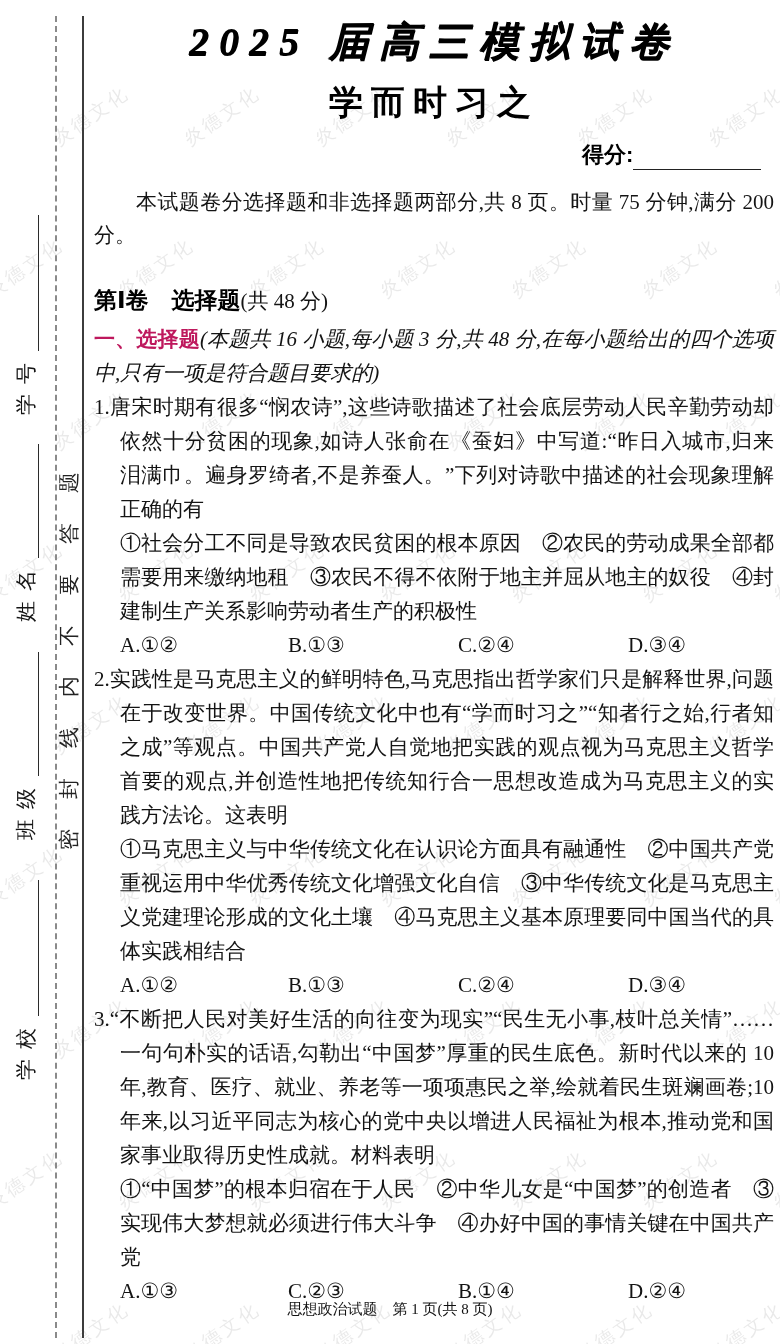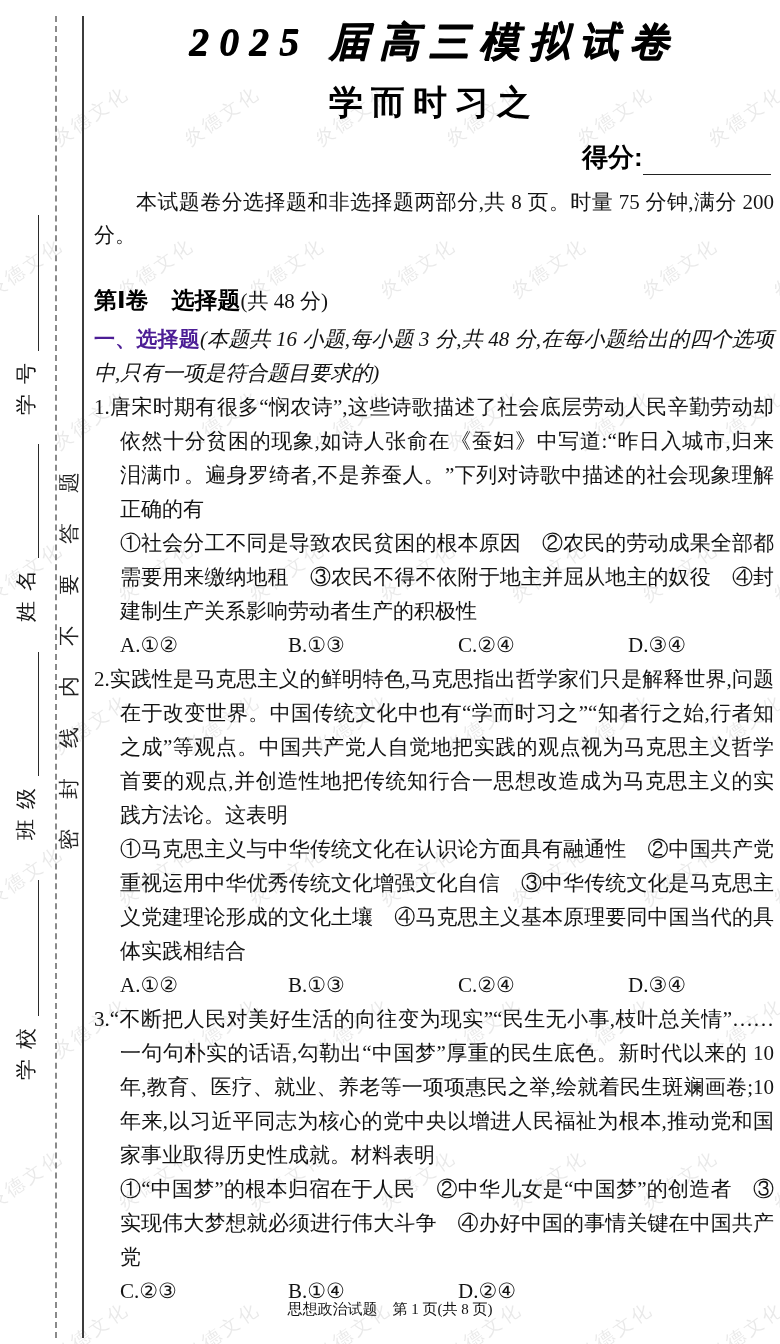--- a/index.html
+++ b/index.html
@@ -36,28 +36,28 @@
     position:absolute;top:14px;left:0;width:100%;text-align:center;
     font-size:40px;font-weight:bold;font-style:italic;letter-spacing:10px;color:#000;
     text-shadow:0.6px 0.6px 0 #000;
   }
   .subject{
     position:absolute;top:80px;left:0;width:100%;text-align:center;
     font-family:"Liberation Sans","DejaVu Sans",sans-serif;
     font-size:34px;font-weight:bold;letter-spacing:8px;color:#000;
   }
   .score-row{position:absolute;top:140px;left:488px;display:flex;align-items:flex-end;}
-  .score-label{font-family:"Liberation Sans","DejaVu Sans",sans-serif;font-weight:bold;font-size:26px;color:#000;}
+  .score-label{font-family:"Liberation Sans","DejaVu Sans",sans-serif;font-weight:bold;font-size:22px;color:#000;}
   .score-line{display:inline-block;width:128px;border-bottom:1.6px solid #222;height:24px;}
   .intro{position:absolute;top:186px;left:0;width:680px;font-size:21px;line-height:33px;text-indent:2em;text-align:justify;}
   .section-heading{position:absolute;top:285px;left:0;width:100%;text-align:left;font-size:23px;}
   .section-heading .sh-main{font-family:"Liberation Sans","DejaVu Sans",sans-serif;font-weight:bold;color:#000;}
   .section-heading .sh-paren{font-size:21px;}
   .directive{position:absolute;top:322px;left:0;width:680px;font-size:21px;line-height:34px;text-align:justify;}
-  .directive .dir-bold{font-family:Liberation Sans, sans-serif;font-weight:bold;color:#4c1d95;}
+  .directive .dir-bold{font-family:Liberation Sans, sans-serif;font-weight:bold;color:#be185d;}
   .directive .dir-rest{font-style:italic;}
   .questions{position:absolute;top:390px;left:0;width:680px;font-size:21px;line-height:34px;}
   .qbody{padding-left:26px;}
   .stem{text-indent:-26px;text-align:justify;}
   .items{text-align:justify;}
   .options{display:grid;grid-template-columns:168px 170px 170px 1fr;}
   .footer{position:absolute;top:1300px;left:0;width:780px;text-align:center;font-size:15px;z-index:2;color:#111;}
 </style>
 </head>
 <body>
@@ -193,20 +193,21 @@
           <span>B.①③</span>
           <span>C.②④</span>
           <span>D.③④</span>
         </div>
       </div>
 
       <div class="qbody">
         <div class="stem"><span>3.</span><span>“不断把人民对美好生活的向往变为现实”“民生无小事,枝叶总关情”……一句句朴实的话语,勾勒出“中国梦”厚重的民生底色。新时代以来的 10 年,教育、医疗、就业、养老等一项项惠民之举,绘就着民生斑斓画卷;10 年来,以习近平同志为核心的党中央以增进人民福祉为根本,推动党和国家事业取得历史性成就。材料表明</span></div>
         <div class="items">①“中国梦”的根本归宿在于人民　②中华儿女是“中国梦”的创造者　③实现伟大梦想就必须进行伟大斗争　④办好中国的事情关键在中国共产党</div>
         <div class="options">
+          <span>A.①③</span>
           <span>C.②③</span>
           <span>B.①④</span>
           <span>D.②④</span>
         </div>
       </div>
 
     </div>
   </div>
 
   <div class="footer">思想政治试题　第 1 页(共 8 页)</div>

